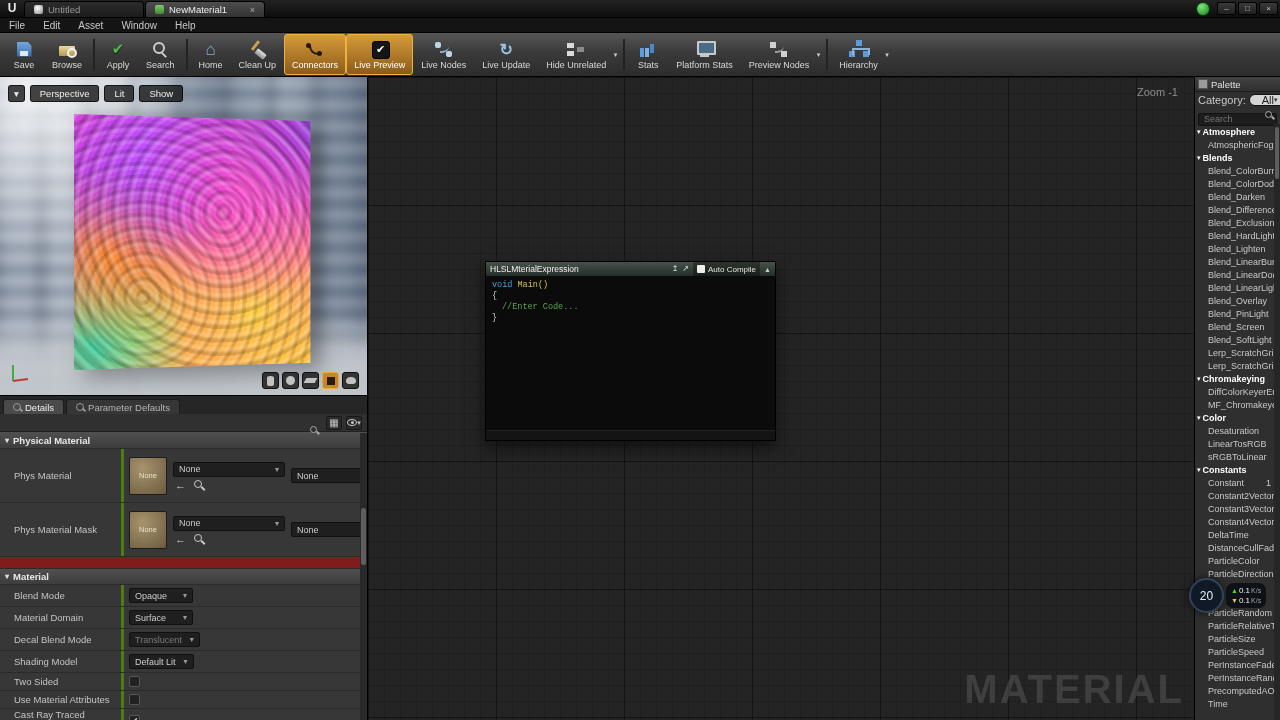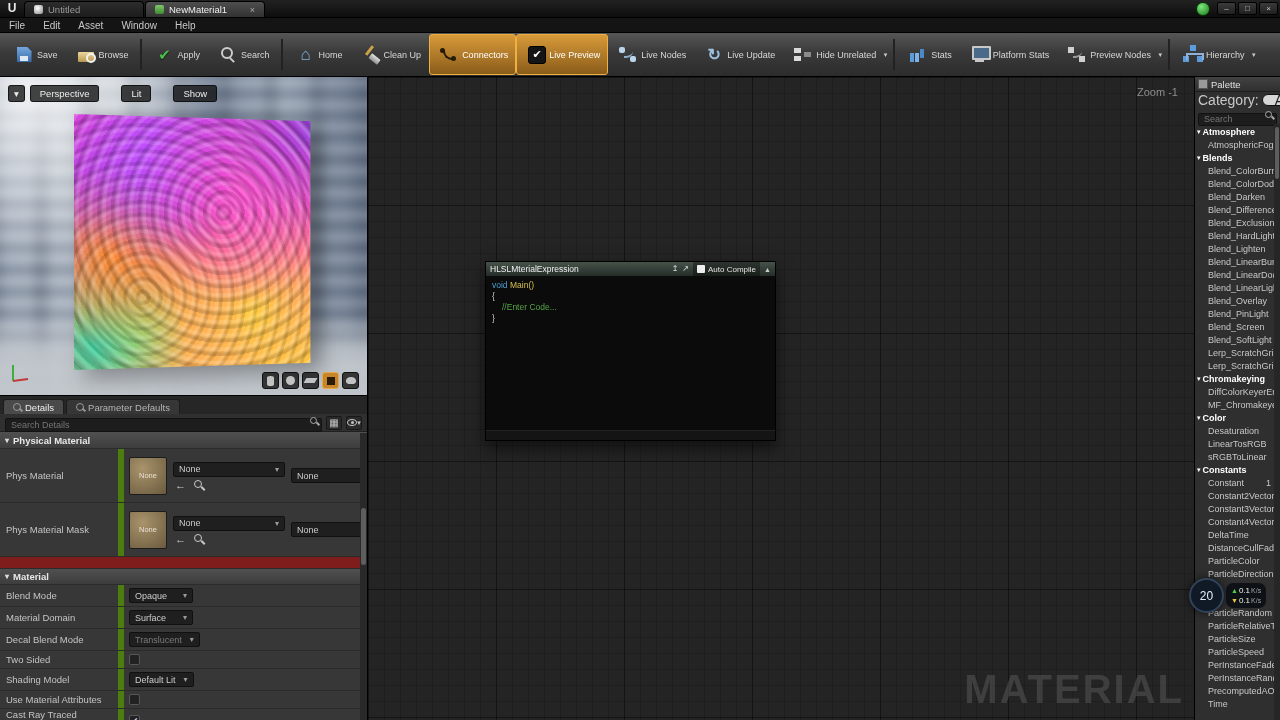--- a/index.html
+++ b/index.html
@@ -25,21 +25,21 @@
   .rec-dot{position:absolute;right:70px;top:2px;width:14px;height:14px;border-radius:50%;
     background:radial-gradient(circle at 35% 30%,#7be87b,#1d7a1d);border:1px solid #0a3a0a}
 
   
   .menubar{height:15px;background:#141414;display:flex;align-items:center;border-bottom:1px solid #000}
   .menu-item{padding:0 9px;font-size:10px;color:#c8c8c8}
 
   
   .toolbar{height:44px;background:linear-gradient(#565656,#3a3a3a 45%,#2c2c2c);display:flex;align-items:stretch;
     padding:1px 4px;border-bottom:1px solid #000}
-  .tbtn{position:relative;display:flex;flex-direction:row;align-items:center;justify-content:center;gap:1px;
+  .tbtn{position:relative;display:flex;flex-direction:column;align-items:center;justify-content:center;gap:1px;
     padding:2px 7px;min-width:36px;color:#d8d8d8;font-size:9px;border:1px solid transparent;border-radius:3px}
   .tbtn.on{background:linear-gradient(#d89a3a,#8a5c1a);border-color:#f0b040;color:#fff}
   .tbtn.caret{padding-right:13px}
   .tbtn.caret::after{content:"▾";position:absolute;right:2px;top:16px;font-size:7px;color:#ccc}
   .tbtn.sep{min-width:2px;width:2px;padding:0;margin:5px 3px;background:#222;border:none;border-radius:0}
   .ticon{position:relative;width:24px;height:19px;display:flex;align-items:center;justify-content:center}
   .tlabel{white-space:nowrap}
   .icon-save::before{content:"";width:15px;height:15px;background:linear-gradient(#74a8de,#3a6aa8);
     clip-path:polygon(0 0,72% 0,100% 28%,100% 100%,0 100%)}
   .icon-save::after{content:"";position:absolute;width:8px;height:5px;background:#dce8f4;bottom:3px;left:8px}
@@ -129,21 +129,21 @@
     font-size:9px;padding:0 16px 0 5px;outline:none;font-family:"Liberation Sans",sans-serif}
   .mag{position:absolute;right:4px;top:3px;width:8px;height:8px}
   .mag::before{content:"";position:absolute;width:5px;height:5px;border:1px solid #aaa;border-radius:50%;left:0;top:0}
   .mag::after{content:"";position:absolute;width:1.5px;height:4px;background:#aaa;right:0;bottom:-1px;transform:rotate(-45deg)}
   .dtool{width:16px;height:14px;background:#2a2a2a;border:1px solid #181818;border-radius:2px;
     display:flex;align-items:center;justify-content:center;color:#c4c4c4;font-size:10px}
   .eye{width:10px;height:7px;border:1px solid #c4c4c4;border-radius:50%;position:relative}
   .eye::after{content:"";position:absolute;width:3px;height:3px;background:#c4c4c4;border-radius:50%;left:2.5px;top:1px}
   .dlist{flex:1;overflow:hidden}
   .drow{display:flex;align-items:center;min-height:18px;background:#373737;border-bottom:1px solid #2b2b2b;font-size:9.5px;color:#c4c4c4}
-  .drow .dlabel{width:124px;padding-left:6px;border-right:6px solid #4d7c0f;align-self:stretch;display:flex;align-items:center;flex:0 0 auto}
+  .drow .dlabel{width:124px;padding-left:14px;border-right:3px solid #4d7c0f;align-self:stretch;display:flex;align-items:center;flex:0 0 auto}
   .dval{flex:1;display:flex;align-items:center;gap:6px;padding:3px 5px}
   .drow .thumb,.drow .assetcol,.drow .dd,.drow .cb{display:none}
   .drow.section{background:linear-gradient(#505050,#3d3d3d);min-height:17px;font-weight:bold;color:#e8e8e8}
   .drow.section::before{content:"▾";font-size:8px;margin:0 4px 0 5px;color:#ddd}
   .drow.section .dlabel{width:auto;border:none;padding-left:0}
   .drow.gapbefore{margin-top:11px;border-top:1px solid #2b2b2b}
   .drow.asset{min-height:54px}
   .drow.asset .thumb{display:flex;width:38px;height:38px;border:1px solid #1c1c1c;border-radius:2px;
     background:radial-gradient(circle at 35% 30%,#a8946c,#6a5a3e);align-items:center;justify-content:center;
     font-size:7.5px;color:#e8e0d0}
@@ -176,34 +176,34 @@
   .node{position:absolute;left:117px;top:184px;width:291px;height:180px;background:#0e0e0e;border:1px solid #000;
     box-shadow:0 7px 16px rgba(0,0,0,.55);display:flex;flex-direction:column}
   .node-header{height:14px;display:flex;align-items:center;gap:4px;background:linear-gradient(#46524a,#252d28);padding:0 4px;flex:0 0 auto}
   .node-title{font-size:8.5px;color:#f0f0f0;flex:1;white-space:nowrap;overflow:hidden}
   .nh-icon{color:#cfe0d6;font-size:8px;line-height:8px}
   .autocompile{display:flex;align-items:center;gap:3px;background:rgba(0,0,0,.35);padding:0 4px;height:14px}
   .ac-box{width:8px;height:8px;background:#ededed;border-radius:1px}
   .ac-label{font-size:8px;color:#e0e0e0;white-space:nowrap}
   .nh-collapse{color:#cccccc;font-size:7px}
   .node-body{flex:1;display:flex}
-  .code{flex:1;background:#0b0b0b;padding:4px 6px;font-family:Liberation Sans, sans-serif;font-size:8.5px;line-height:11px;color:#d0d0d0}
+  .code{flex:1;background:#0b0b0b;padding:4px 6px;font-family:Liberation Mono, monospace;font-size:8.5px;line-height:11px;color:#d0d0d0}
   .code .indent{padding-left:10px}
   .kw{color:#4e9fd4}.fn{color:#d4c04e}.comment{color:#57a64a}
   .pincol{width:52px;background:#191919;border-left:1px solid #232323;position:relative}
   .refpin{position:absolute;top:84px;right:3px;display:flex;align-items:center;gap:3px;font-size:8.5px;color:#e0e0e0}
   .pin-circle{width:7px;height:7px;border:1px solid #b0b0b0;border-radius:50%}
   .node-footer{height:10px;background:#141414;border-top:1px solid #222;flex:0 0 auto}
 
   
   .palette{width:85px;background:#2f2f2f;display:flex;flex-direction:column;position:relative}
   .pal-title{height:15px;display:flex;align-items:center;gap:4px;padding:0 4px;
     background:linear-gradient(#424242,#2f2f2f);color:#e0e0e0;font-size:9.5px;border-bottom:1px solid #1e1e1e}
   .pal-title-icon{width:8px;height:8px;background:#9a9a9a;box-shadow:0 0 0 1px #555;flex:0 0 auto}
-  .pal-cat{height:15px;display:flex;align-items:center;gap:3px;padding:0 3px;font-size:14px;color:#c8c8c8}
+  .pal-cat{height:15px;display:flex;align-items:center;gap:3px;padding:0 3px;font-size:11px;color:#c8c8c8}
   .catdd{flex:1;height:12px;background:#d6d6d6;color:#1e1e1e;display:flex;align-items:center;
     justify-content:space-between;padding:0 12px;border-radius:6px;border:1px solid #111}
   .catdd::after{content:"▾";font-size:7px;color:#333}
   .pal-search{height:16px;padding:1px 3px 2px}
   .pal-search .dsearchwrap{height:13px}
   .pal-search .dsearch{height:13px;padding-right:13px}
   .pal-search .mag{top:2.5px}
   .pal-list{flex:1;overflow:hidden;padding-top:2px}
   .pitem{height:13px;display:flex;align-items:center;color:#c8c8c8;font-size:9px;padding-left:13px;
     white-space:nowrap;overflow:hidden}
@@ -339,21 +339,21 @@
 
   <div class="main">
 
     <div class="left">
 
       <div class="viewport">
         <div class="vp-bg"></div>
         <div class="vp-quad"></div>
         <div class="vp-toolbar">
           <div class="vp-btn mini">▾</div>
-          <div style="display:flex;gap:22px">
+          <div style="display:flex;gap:5px">
             <div class="vp-btn">Perspective</div>
               <div class="vp-btn">Lit</div>
               <div class="vp-btn">Show</div>
           </div>
         </div>
         <div class="vp-gizmo">
           <svg width="26" height="26" viewBox="0 0 26 26">
             <line x1="5" y1="22" x2="5" y2="6" stroke="#3fae3f" stroke-width="2"></line>
             <line x1="5" y1="22" x2="20" y2="20" stroke="#c03a3a" stroke-width="2"></line>
           </svg>
@@ -383,21 +383,20 @@
               <span class="dtab-icon"></span>
               <span>Details</span>
             </div>
             <div class="dtab inactive">
               <span class="dtab-icon"></span>
               <span>Parameter Defaults</span>
             </div>
         </div>
         <div class="dsearchrow">
           <div class="dsearchwrap">
-            <input class="dsearch" placeholder="Search Details" style="">
             <span class="mag"></span>
           </div>
           <div class="dtool">▦</div>
           <div class="dtool">
               <span class="eye"></span>
               <span style="font-size:7px">▾</span>
             </div>
         </div>
         <div class="dlist">
           <div class="drow section">
@@ -469,35 +468,35 @@
             <div class="drow dropdown disabled">
               <div class="dlabel">Decal Blend Mode</div>
               <div class="dval">
 
                 <div class="dd">
                   <span>Translucent</span>
                 </div>
 
               </div>
             </div>
-            <div class="drow checkbox">
-              <div class="dlabel">Two Sided</div>
-              <div class="dval">
-
-                <div class="cb"></div>
-              </div>
-            </div>
             <div class="drow dropdown">
               <div class="dlabel">Shading Model</div>
               <div class="dval">
 
                 <div class="dd">
                   <span>Default Lit</span>
                 </div>
 
+              </div>
+            </div>
+            <div class="drow checkbox">
+              <div class="dlabel">Two Sided</div>
+              <div class="dval">
+
+                <div class="cb"></div>
               </div>
             </div>
             <div class="drow checkbox">
               <div class="dlabel">Use Material Attributes</div>
               <div class="dval">
 
                 <div class="cb"></div>
               </div>
             </div>
             <div class="drow checkbox checked">

